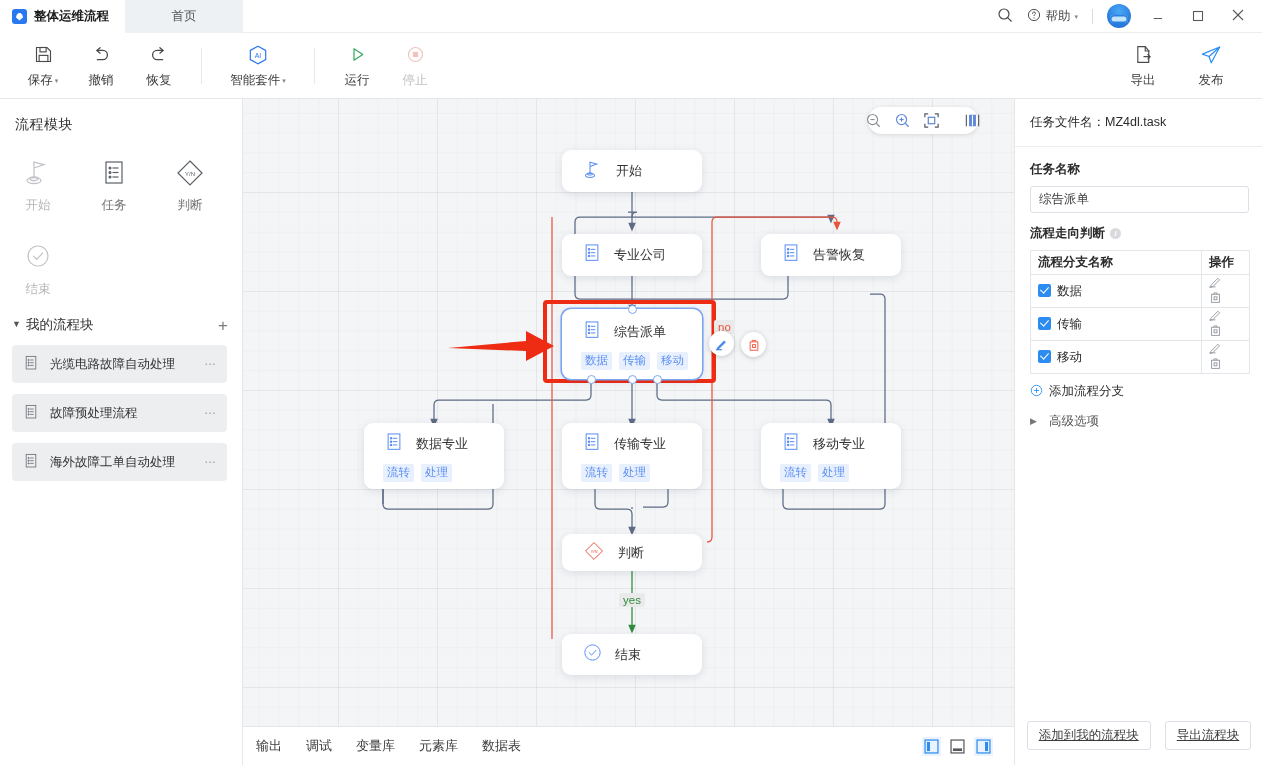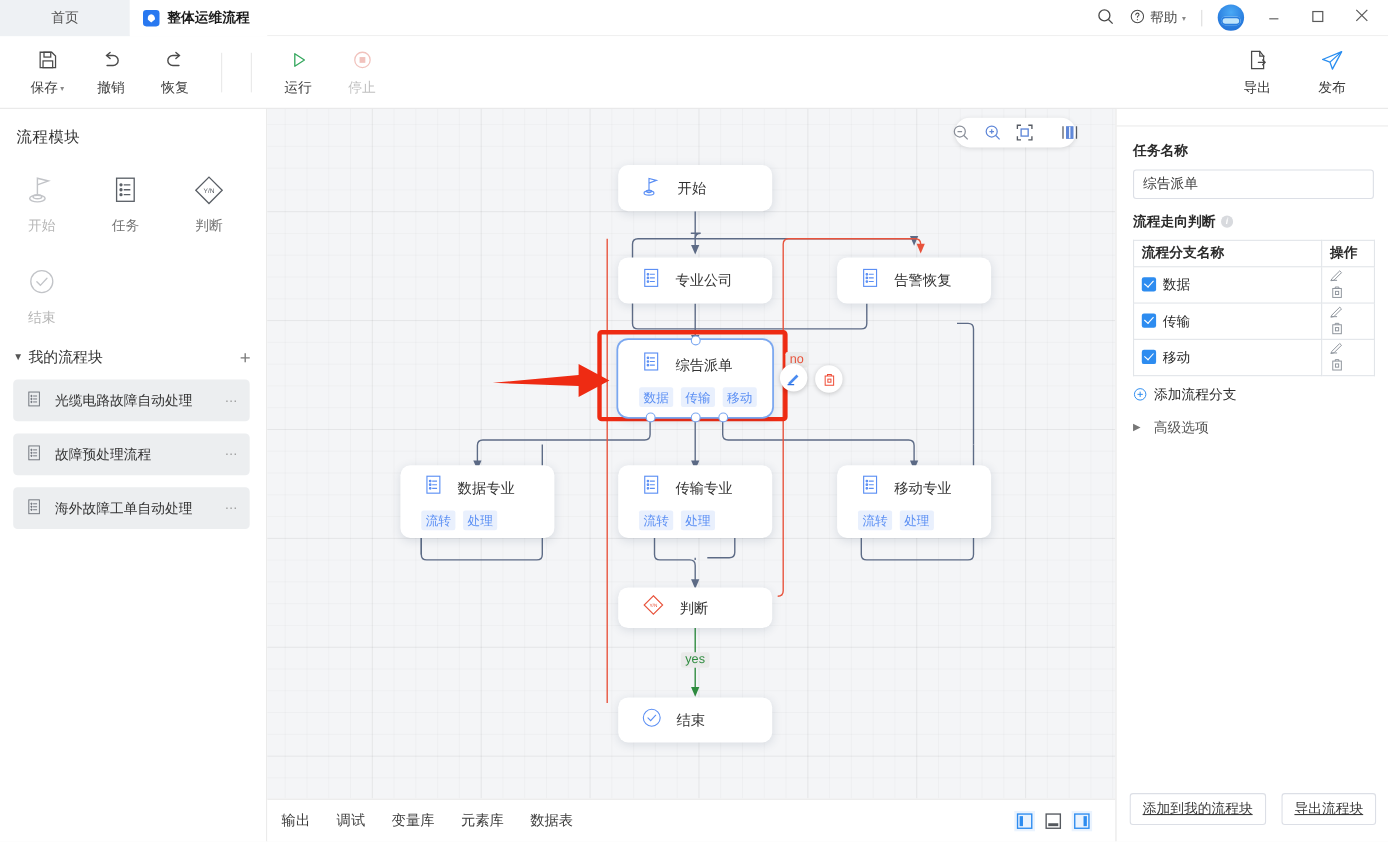--- a/index.html
+++ b/index.html
@@ -225,26 +225,26 @@
     font-size:12.5px; color:#3c3c3c; display:flex; align-items:center;
     justify-content:center; padding: 0 11px; text-decoration: underline;
   }
 </style>
 </head>
 <body>
 
 <div id="app">
 
   <div class="titlebar">
-    <div class="tab home">
-      <span>首页</span>
-    </div>
     <div class="tab active">
       <span class="tabicon"></span>
       <span>整体运维流程</span>
+    </div>
+    <div class="tab home">
+      <span>首页</span>
     </div>
 
     <div class="tb-right">
       <div class="tb-btn">
         <span>
           <svg width="16" height="16" viewBox="0 0 16 16" fill="none" stroke="#4a4a4a" stroke-width="1.2">
             <circle cx="7" cy="7" r="5"></circle>
               <line x1="10.7" y1="10.7" x2="14.5" y2="14.5"></line>
           </svg>
         </span>
@@ -320,20 +320,32 @@
             <path d="M13 4 16.5 7 13 10"></path>
         </svg>
       </span>
       <span class="cap">
           <span>恢复</span>
         </span>
     </div>
 
     <div class="rsep"></div>
 
+    <div class="rb" style="width:86px">
+      <span class="glyph">
+        <svg width="22" height="22" viewBox="0 0 24 24" fill="none" stroke="#2878f0" stroke-width="1.3">
+          <path d="M12 2.4 20.4 7v10L12 21.6 3.6 17V7z"></path>
+          <text x="12" y="15" font-size="7.5" fill="#2878f0" stroke="none" text-anchor="middle" font-family="Liberation Sans">AI</text>
+        </svg>
+      </span>
+      <span class="cap">
+          <span>智能套件</span>
+          <span class="caret">▾</span>
+        </span>
+    </div>
 
     <div class="rsep"></div>
 
     <div class="rb">
       <span class="glyph">
         <svg width="21" height="21" viewBox="0 0 24 24" fill="none" stroke="#36a85f" stroke-width="1.4" stroke-linejoin="round">
           <path d="M8 5.5 18 12 8 18.5z"></path>
         </svg>
       </span>
       <span class="cap">
@@ -795,20 +807,23 @@
         <svg width="19" height="19" viewBox="0 0 20 20" fill="none">
           <rect x="0" y="0" width="20" height="20" fill="#eaf3fe"></rect>
           <rect x="3.2" y="3.2" width="13.6" height="13.6" fill="none" stroke="#2d8cf0" stroke-width="1.3"></rect>
           <rect x="11.6" y="5.2" width="3.2" height="9.6" fill="#2d8cf0"></rect>
         </svg>
       </span>
     </span>
   </div>
 
   <div class="rightpanel">
+    <div class="rp-file">
+      <span>任务文件名：</span><span>MZ4dl.task</span>
+    </div>
     <div class="rp-div"></div>
 
     <div class="rp-lbl">任务名称</div>
     <div class="rp-input">
       <span>综告派单</span>
     </div>
 
     <div class="rp-sub">
       <span>流程走向判断</span>
       <span class="info-dot">i</span>

